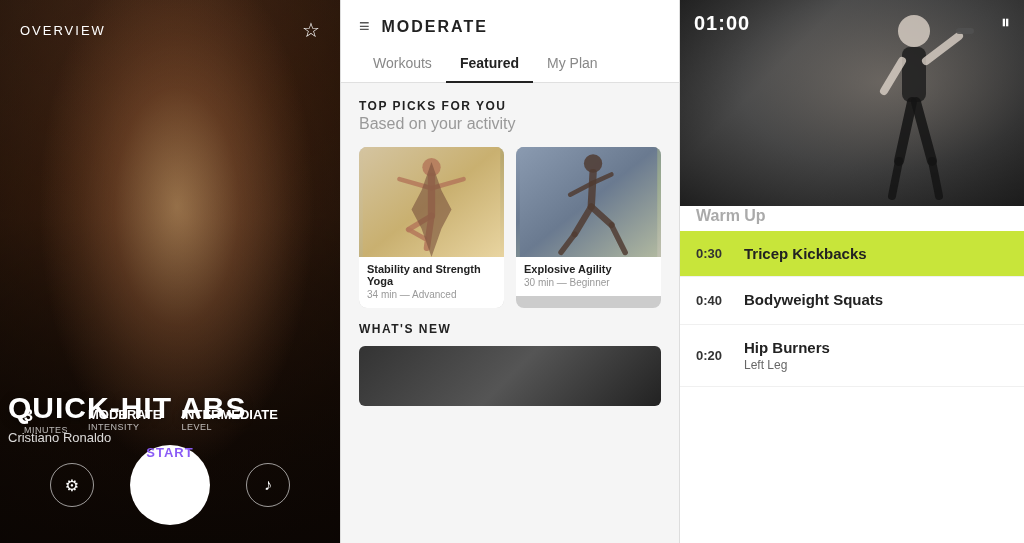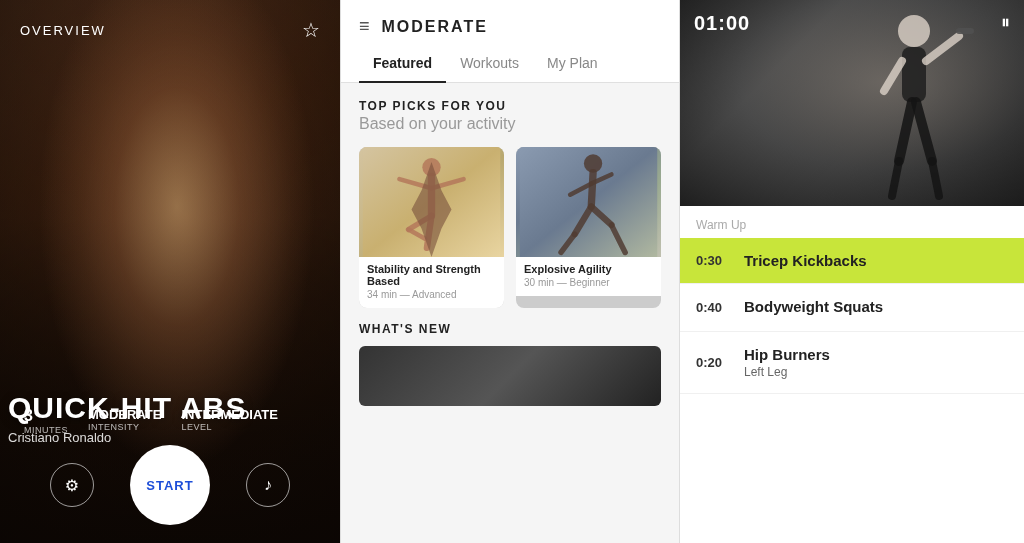--- a/index.html
+++ b/index.html
@@ -105,23 +105,23 @@
       font-size: 16px;
       cursor: pointer;
       background: transparent;
     }
     .panel-overview .start-btn {
       width: 80px;
       height: 80px;
       border-radius: 50%;
       background: white;
       display: flex;
-      align-items: center;
+      align-items: flex-start;
       justify-content: center;
-      color: #1d4ed8;
+      color: #8b5cf6;
       font-size: 13px;
       font-weight: 700;
       letter-spacing: 1px;
       cursor: pointer;
     }
 
     
     .panel-workout {
       width: 340px;
       height: 543px;
@@ -293,24 +293,24 @@
       font-size: 18px;
       cursor: pointer;
       z-index: 5;
     }
     .panel-active .exercise-list {
       flex: 1;
       overflow-y: auto;
       padding: 0;
     }
     .exercise-section-label {
-      padding: 12px 16px 6px;
-      font-size: 12px;
+      padding: 1px 16px 6px;
+      font-size: 16px;
       color: #aaa;
-      font-weight: 400;
+      font-weight: 700;
     }
     .exercise-item {
       display: flex;
       align-items: center;
       padding: 14px 16px;
       border-bottom: 1px solid #f0f0f0;
       background: white;
     }
     .exercise-item.active {
       background: #c8e53a;
@@ -397,22 +397,22 @@
     </div>
   </div>
 </div>
 
 <div class="panel-workout">
   <div class="header">
     <span class="menu-icon">≡</span>
     <span class="header-title">MODERATE</span>
   </div>
   <div class="tabs">
+    <div class="tab">Workouts</div>
     <div class="tab active">Featured</div>
-    <div class="tab">Workouts</div>
     <div class="tab">My Plan</div>
   </div>
   <div class="content">
     <div class="section-title">TOP PICKS FOR YOU</div>
     <div class="section-subtitle">Based on your activity</div>
     <div class="workout-cards">
 
       <div class="workout-card">
         <div class="workout-card-img yoga">
           
@@ -431,21 +431,21 @@
 
             <line x1="75" y1="45" x2="40" y2="35" stroke="rgba(180,120,90,0.85)" stroke-width="5" stroke-linecap="round"></line>
             <line x1="75" y1="45" x2="110" y2="35" stroke="rgba(180,120,90,0.85)" stroke-width="5" stroke-linecap="round"></line>
 
             <line x1="75" y1="75" x2="70" y2="110" stroke="rgba(180,120,90,0.85)" stroke-width="7" stroke-linecap="round"></line>
             <line x1="75" y1="75" x2="50" y2="90" stroke="rgba(180,120,90,0.85)" stroke-width="6" stroke-linecap="round"></line>
             <line x1="50" y1="90" x2="68" y2="100" stroke="rgba(180,120,90,0.85)" stroke-width="5" stroke-linecap="round"></line>
           </svg>
         </div>
         <div class="workout-card-label">
-          <div class="name">Stability and Strength Based</div>
+          <div class="name">Stability and Strength Yoga</div>
           <div class="meta">34 min — Advanced</div>
         </div>
       </div>
 
       <div class="workout-card">
         <div class="workout-card-img agility">
           <svg width="100%" height="100%" viewBox="0 0 150 120" xmlns="http://www.w3.org/2000/svg">
             <rect width="150" height="120" fill="url(#agilityBg)"></rect>
             <defs>
               <linearGradient id="agilityBg" x1="0%" y1="0%" x2="100%" y2="100%">

